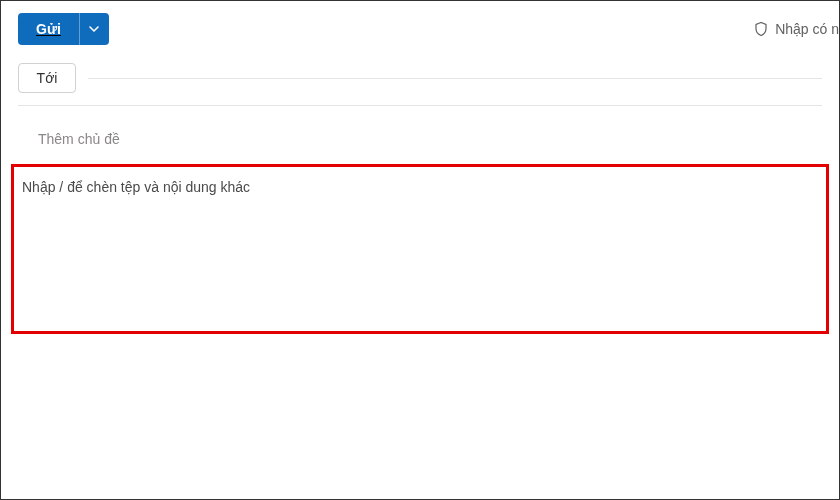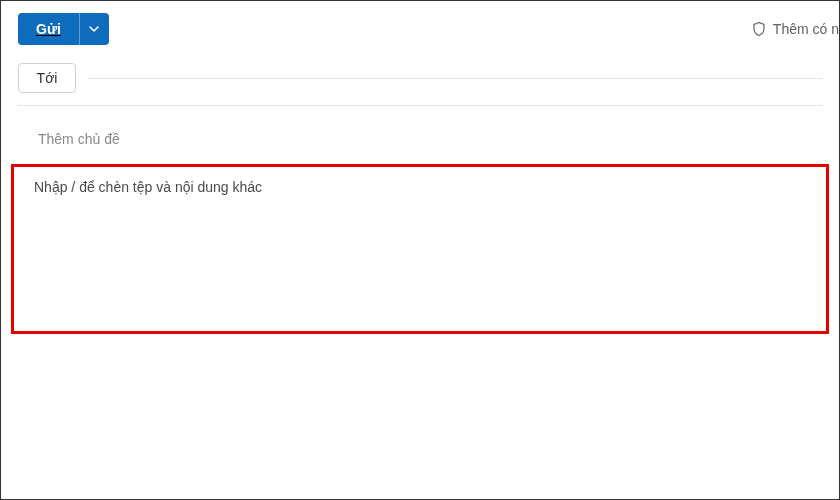--- a/index.html
+++ b/index.html
@@ -106,21 +106,21 @@
       color: #323130;
     }
     .subject-input::placeholder {
       color: #8a8886;
     }
 
     
     .body-wrap {
       margin: 6px 10px 0 10px;
       border: 3px solid #e20000;
-      padding: 12px 20px;
+      padding: 12px 8px;
       height: 170px;
     }
     .body-text {
       color: #4a4a4a;
       font-size: 14px;
     }
   </style>
 </head>
 <body>
 
@@ -135,21 +135,21 @@
         <svg class="chev-down-svg" viewBox="0 0 12 12">
           <path d="M2 4 L6 8 L10 4" stroke="#fff" stroke-width="1.6" fill="none" stroke-linecap="round" stroke-linejoin="round"></path>
         </svg>
       </button>
     </div>
 
     <div class="right-info">
       <svg class="shield-svg" viewBox="0 0 16 16">
         <path d="M8 1.5 L3 3.5 V7.5 C3 11 5.5 13.5 8 14.5 C10.5 13.5 13 11 13 7.5 V3.5 Z" fill="none" stroke="#616161" stroke-width="1.2"></path>
       </svg>
-      <span>Thêm có n</span>
+      <span>Nhập có n</span>
     </div>
   </div>
 
   <div class="recipient-row">
     <button class="recipient-btn">
       <span>Tới</span>
     </button>
     <div class="recipient-line"></div>
   </div>
 

